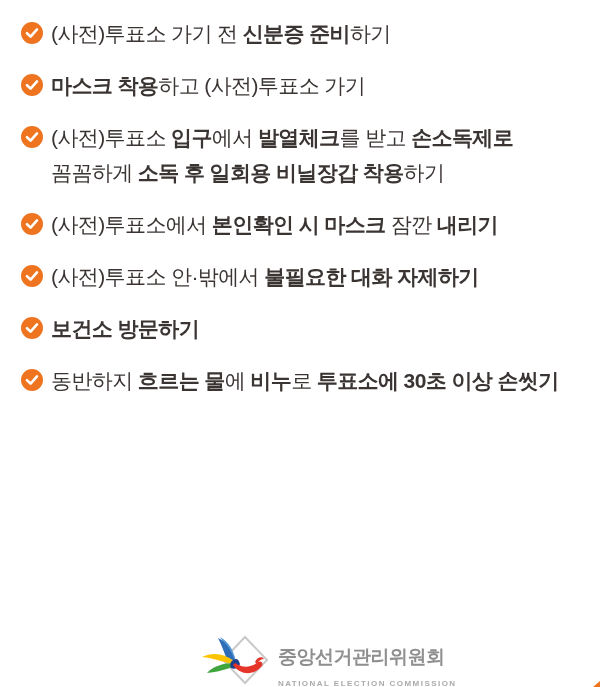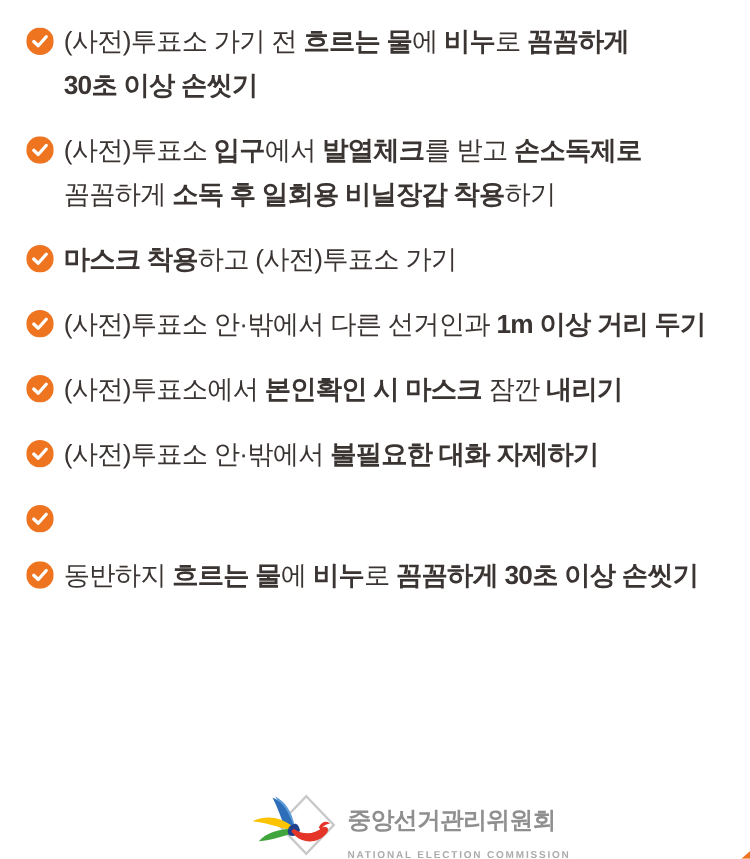--- a/index.html
+++ b/index.html
@@ -83,50 +83,40 @@
 
 <div class="page">
 
   <ul class="checklist">
       <li class="check-item">
         <svg viewBox="0 0 22 22" class="check-icon">
           <circle cx="11" cy="11" r="11" fill="#ee7420"></circle>
           <path d="M6 11.2 L9.6 14.6 L16 7.4" fill="none" stroke="#ffffff" stroke-width="2.6" stroke-linecap="round" stroke-linejoin="round"></path>
         </svg>
         <div class="item-text">
-          <span class="line"><span>(사전)투표소 가기 전 </span><span class="b">흐르는 물</span><span>에 </span><span class="b">비누</span><span>로 </span><span class="b">꼼꼼하게</span></span>
-          <span class="line"><span class="b">30초 이상 손씻기</span></span>
-        </div>
-      </li>
-      <li class="check-item">
-        <svg viewBox="0 0 22 22" class="check-icon">
-          <circle cx="11" cy="11" r="11" fill="#ee7420"></circle>
-          <path d="M6 11.2 L9.6 14.6 L16 7.4" fill="none" stroke="#ffffff" stroke-width="2.6" stroke-linecap="round" stroke-linejoin="round"></path>
-        </svg>
-        <div class="item-text">
-          <span class="line"><span>(사전)투표소 </span><span class="b">입구</span><span>에서 </span><span class="b">발열체크</span><span>를 받고 </span><span class="b">손소독제로</span></span>
-          <span class="line"><span>꼼꼼하게 </span><span class="b">소독 후 일회용 비닐장갑 착용</span><span>하기</span></span>
+          <span class="line"><span>(사전)투표소 가기 전 </span><span class="b">신분증 준비</span><span>하기</span></span>
         </div>
       </li>
       <li class="check-item">
         <svg viewBox="0 0 22 22" class="check-icon">
           <circle cx="11" cy="11" r="11" fill="#ee7420"></circle>
           <path d="M6 11.2 L9.6 14.6 L16 7.4" fill="none" stroke="#ffffff" stroke-width="2.6" stroke-linecap="round" stroke-linejoin="round"></path>
         </svg>
         <div class="item-text">
           <span class="line"><span class="b">마스크 착용</span><span>하고 (사전)투표소 가기</span></span>
         </div>
       </li>
       <li class="check-item">
         <svg viewBox="0 0 22 22" class="check-icon">
           <circle cx="11" cy="11" r="11" fill="#ee7420"></circle>
           <path d="M6 11.2 L9.6 14.6 L16 7.4" fill="none" stroke="#ffffff" stroke-width="2.6" stroke-linecap="round" stroke-linejoin="round"></path>
         </svg>
         <div class="item-text">
-          <span class="line"><span>(사전)투표소 안·밖에서 다른 선거인과 </span><span class="b">1m 이상 거리 두기</span></span>
+          <span class="line"><span>(사전)투표소 </span><span class="b">입구</span><span>에서 </span><span class="b">발열체크</span><span>를 받고 </span><span class="b">손소독제로</span></span>
+          <span class="line"><span>꼼꼼하게 </span><span class="b">소독 후 일회용 비닐장갑 착용</span><span>하기</span></span>
         </div>
       </li>
       <li class="check-item">
         <svg viewBox="0 0 22 22" class="check-icon">
           <circle cx="11" cy="11" r="11" fill="#ee7420"></circle>
           <path d="M6 11.2 L9.6 14.6 L16 7.4" fill="none" stroke="#ffffff" stroke-width="2.6" stroke-linecap="round" stroke-linejoin="round"></path>
         </svg>
         <div class="item-text">
           <span class="line"><span>(사전)투표소에서 </span><span class="b">본인확인 시 마스크</span><span> 잠깐 </span><span class="b">내리기</span></span>
         </div>
@@ -139,29 +129,30 @@
         <div class="item-text">
           <span class="line"><span>(사전)투표소 안·밖에서 </span><span class="b">불필요한 대화 자제하기</span></span>
         </div>
       </li>
       <li class="check-item">
         <svg viewBox="0 0 22 22" class="check-icon">
           <circle cx="11" cy="11" r="11" fill="#ee7420"></circle>
           <path d="M6 11.2 L9.6 14.6 L16 7.4" fill="none" stroke="#ffffff" stroke-width="2.6" stroke-linecap="round" stroke-linejoin="round"></path>
         </svg>
         <div class="item-text">
+          <span class="line"><span class="b">보건소 방문하기</span></span>
         </div>
       </li>
       <li class="check-item">
         <svg viewBox="0 0 22 22" class="check-icon">
           <circle cx="11" cy="11" r="11" fill="#ee7420"></circle>
           <path d="M6 11.2 L9.6 14.6 L16 7.4" fill="none" stroke="#ffffff" stroke-width="2.6" stroke-linecap="round" stroke-linejoin="round"></path>
         </svg>
         <div class="item-text">
-          <span class="line"><span>동반하지 </span><span class="b">흐르는 물</span><span>에 </span><span class="b">비누</span><span>로 </span><span class="b">꼼꼼하게 30초 이상 손씻기</span></span>
+          <span class="line"><span>동반하지 </span><span class="b">흐르는 물</span><span>에 </span><span class="b">비누</span><span>로 </span><span class="b">투표소에 30초 이상 손씻기</span></span>
         </div>
       </li>
     </ul>
 
   <div class="footer">
     <svg class="nec-bird" viewBox="0 0 74 54" xmlns="http://www.w3.org/2000/svg" aria-hidden="true">
 
       <polygon class="logo-outline" points="48,4 70,27 48,50 26,27" fill="#ffffff" stroke="#c9c9c9" stroke-width="2" stroke-linejoin="miter"></polygon>
 
       <path class="logo-light_blue" fill="#5b9bd8" d="M39,28 C36,16 32,9 23,4 C29,13 31,21 33,29 Z"></path>

